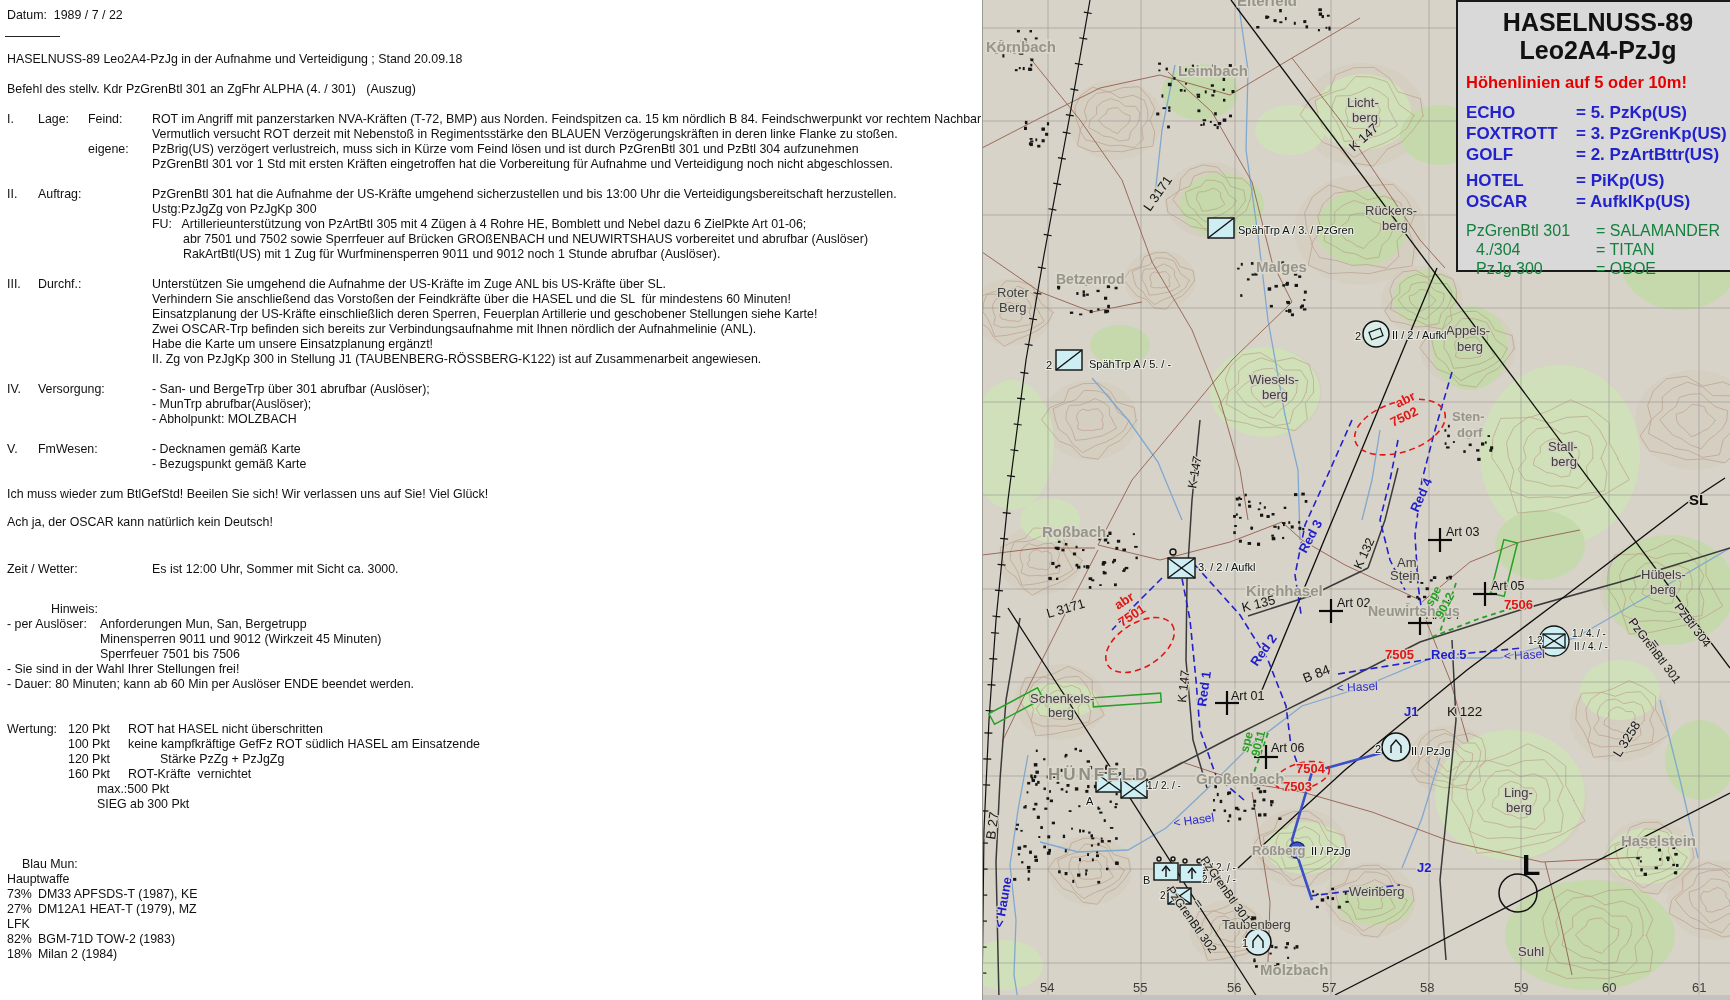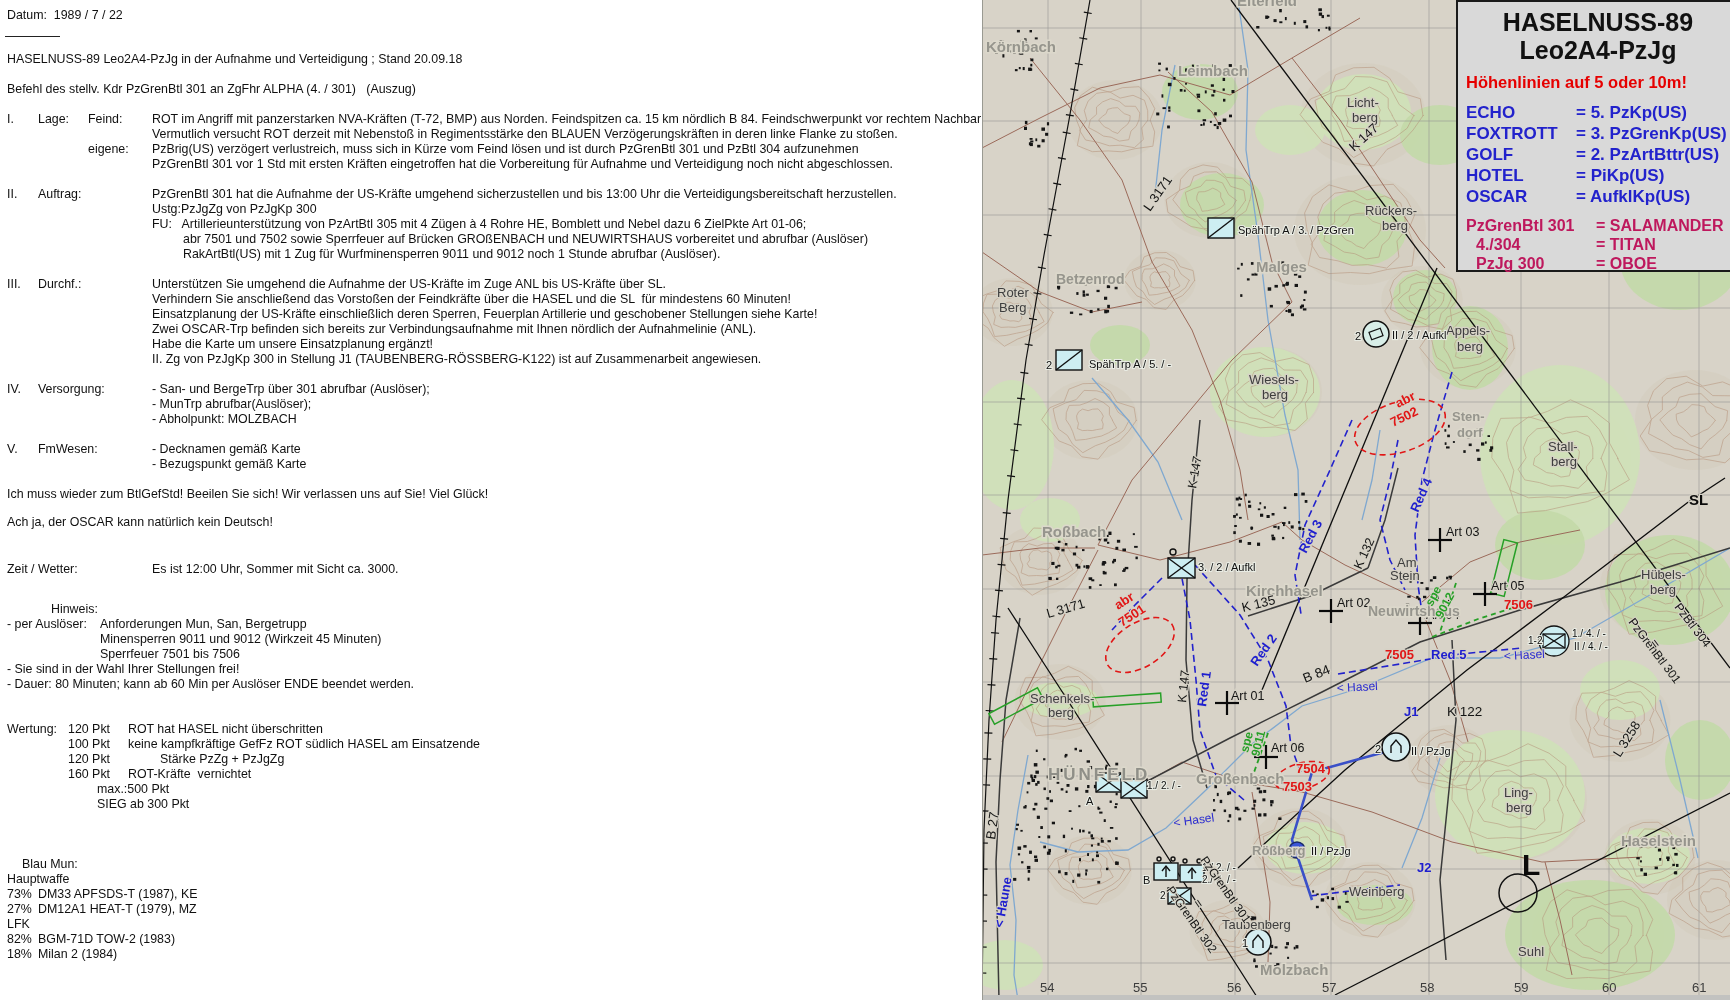--- a/index.html
+++ b/index.html
@@ -23,21 +23,21 @@
   .sl{fill:#0a0a0a;font-weight:700;stroke:#d6d2c6;stroke-width:2.4px;paint-order:stroke;}
   .grid{fill:#3c3c3c;}
   .legend{position:absolute;left:1456px;top:0;width:274px;height:272px;background:#d9d9d9;
     border:2px solid #1a1a1a;border-right:none;box-sizing:border-box;padding:6px 0 0 8px;z-index:5;}
   .legend-title{font-size:25px;font-weight:bold;text-align:center;line-height:1.12;color:#111;}
   .legend-note{color:#e60000;font-weight:bold;font-size:16.5px;margin-top:9px;}
   .legend-callsigns{margin-top:10px;}
   .legend-codenames{margin-top:9px;}
   .cs-row{font-size:17px;font-weight:bold;color:#2222cc;line-height:21px;white-space:pre;}
   .cs-row .n{display:inline-block;width:110px;}
-  .cn-row{font-size:16px;font-weight:bold;color:#be185d;line-height:19px;white-space:pre;}
+  .cn-row{font-size:16px;font-weight:normal;color:#15803d;line-height:19px;white-space:pre;}
   .cn-row .n{display:inline-block;width:130px;box-sizing:border-box;}
 </style>
 </head>
 <body>
 
 <div id="doc">
     <span style="left: 7px; top: 8px;">Datum:  1989 / 7 / 22</span>
     <span style="left: 7px; top: 52px;">HASELNUSS-89 Leo2A4-PzJg in der Aufnahme und Verteidigung ; Stand 20.09.18</span>
     <span style="left: 7px; top: 82px;">Befehl des stellv. Kdr PzGrenBtl 301 an ZgFhr ALPHA (4. / 301)   (Auszug)</span>
     <span style="left: 7px; top: 112px;">I.</span>
@@ -1093,21 +1093,21 @@
 <div class="legend">
   <div class="legend-title">
     <div>HASELNUSS-89</div>
     <div>Leo2A4-PzJg</div>
   </div>
   <div class="legend-note">Höhenlinien auf 5 oder 10m!</div>
   <div class="legend-callsigns" id="callsigns">
       <div class="cs-row"><span class="n">ECHO</span><span>= 5. PzKp(US)</span></div>
       <div class="cs-row"><span class="n">FOXTROTT</span><span>= 3. PzGrenKp(US)</span></div>
       <div class="cs-row"><span class="n">GOLF</span><span>= 2. PzArtBttr(US)</span></div>
-      <div class="cs-row" style=""><span class="n">HOTEL</span><span>= PiKp(US)</span></div>
+      <div class="cs-row" style="margin-top: 5px;"><span class="n">HOTEL</span><span>= PiKp(US)</span></div>
       <div class="cs-row"><span class="n">OSCAR</span><span>= AufklKp(US)</span></div>
     </div>
   <div class="legend-codenames" id="codenames">
       <div class="cn-row"><span class="n">PzGrenBtl 301</span><span>= SALAMANDER</span></div>
       <div class="cn-row"><span class="n" style="padding-left: 10px;">4./304</span><span>= TITAN</span></div>
       <div class="cn-row"><span class="n" style="padding-left: 10px;">PzJg 300</span><span>= OBOE</span></div>
     </div>
 </div>
 
 </body></html>

